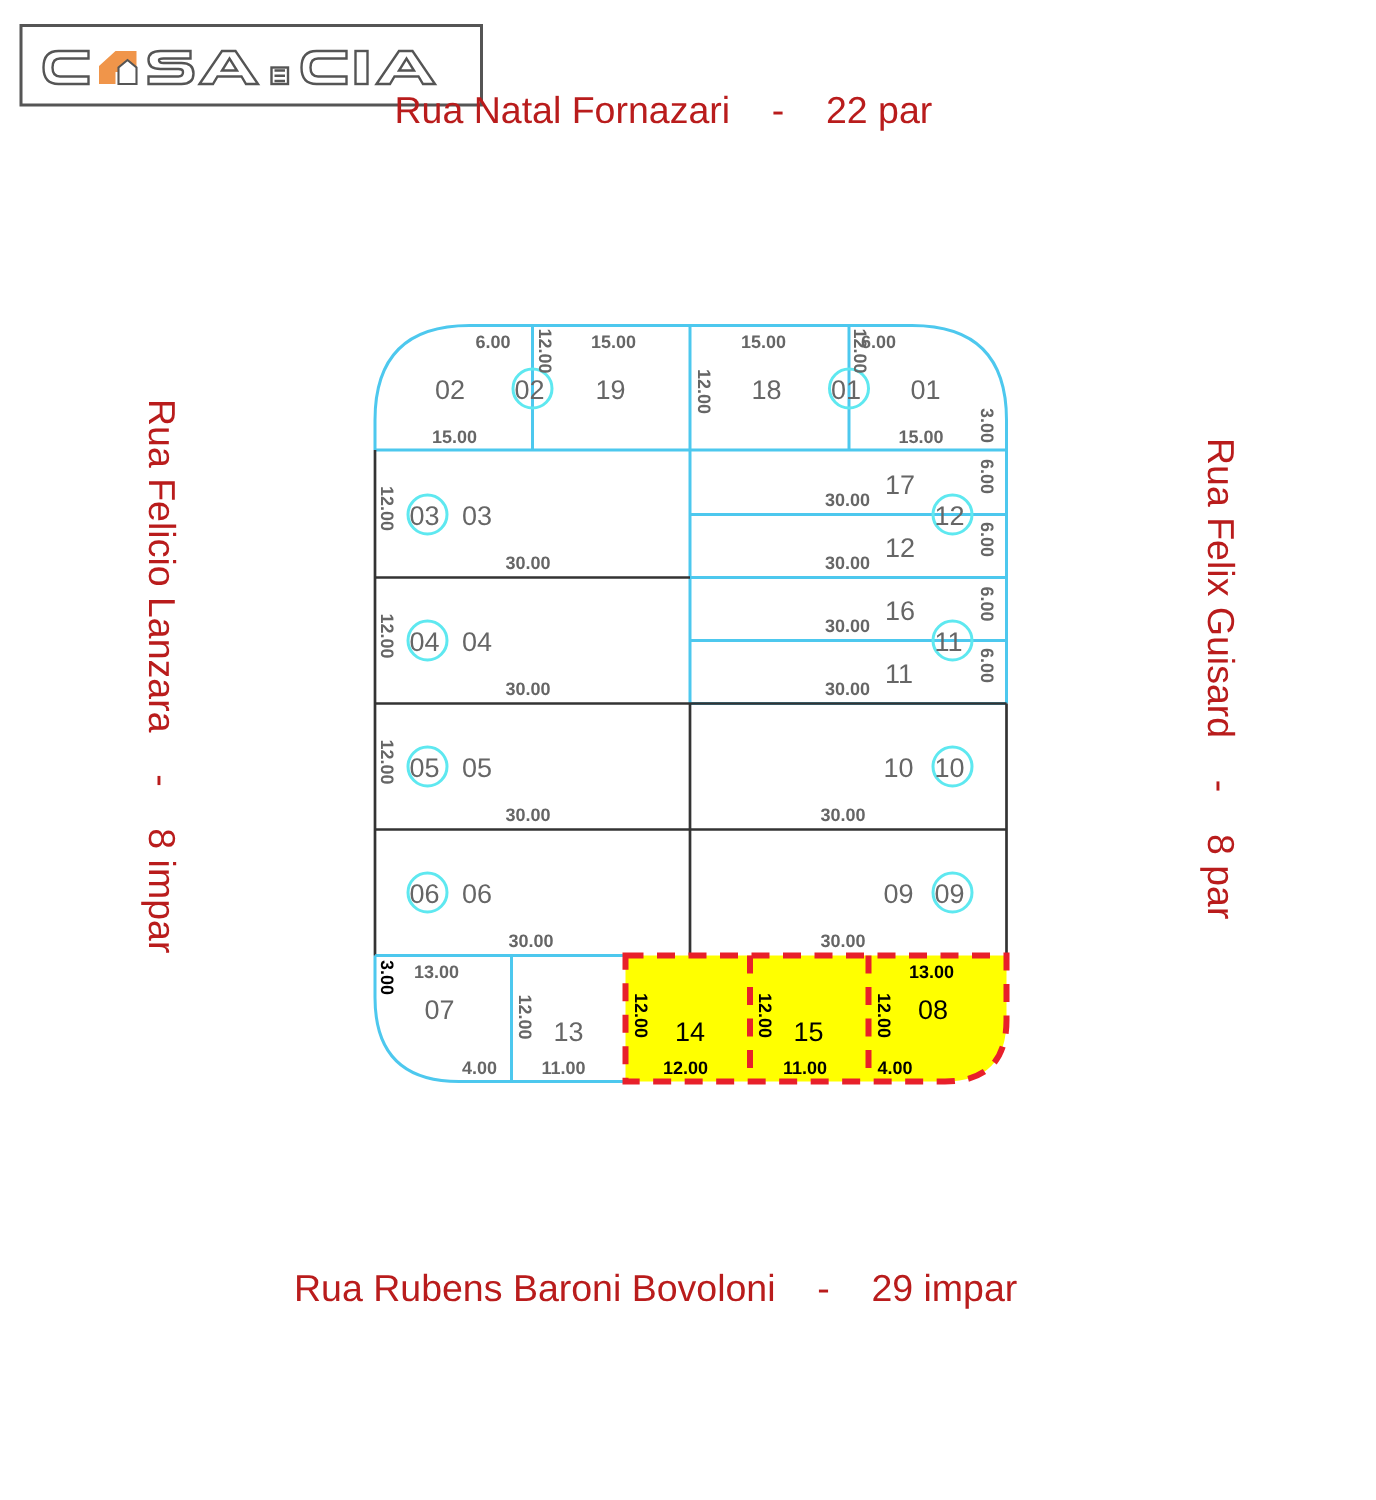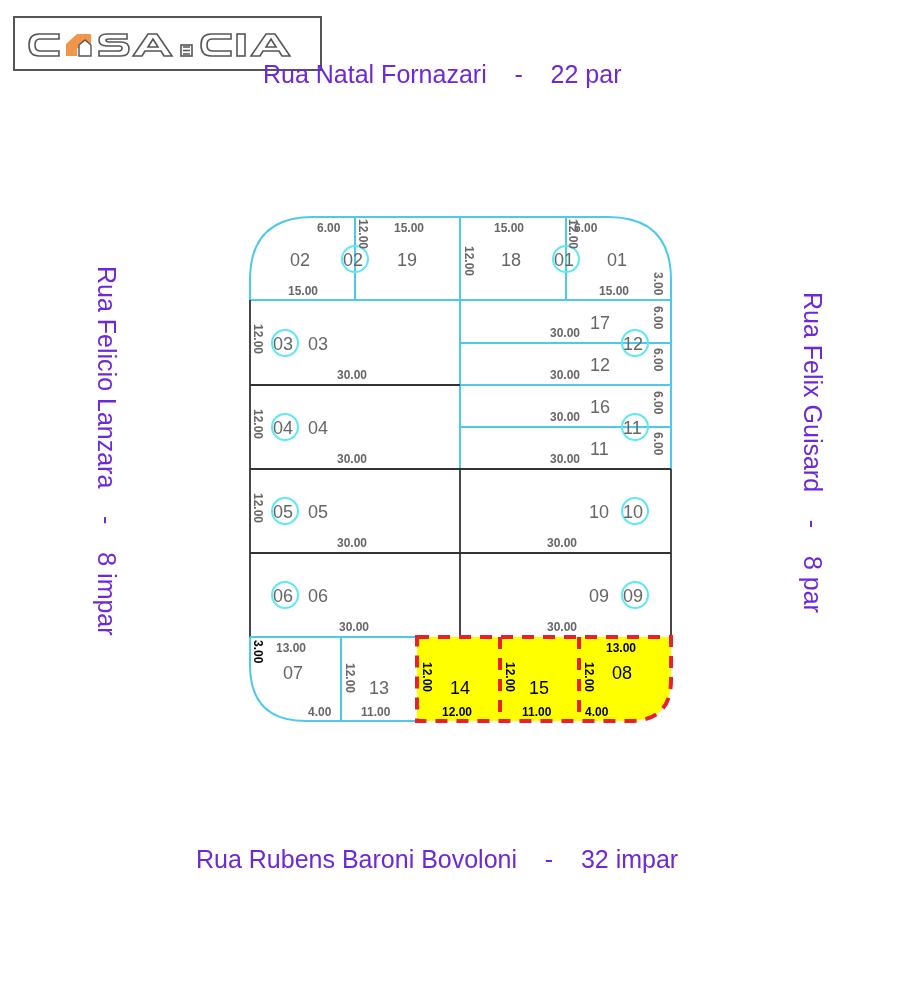--- a/index.html
+++ b/index.html
@@ -1,19 +1,19 @@
 <!DOCTYPE html>
 <html><head>
 <meta charset="utf-8">
 <style>
   html, body { margin:0; padding:0; background:#ffffff; }
   body { width:917px; height:1000px; position:relative; overflow:hidden; font-family:"Liberation Sans", sans-serif; }
   .logo { position:absolute; left:13px; top:16px; width:309px; height:55px; border:2px solid #555; box-sizing:border-box; background:#fff; }
   .logo svg { position:absolute; left:0; top:0; }
-  .street { position:absolute; color:#6d28d9; font-size:25px; white-space:pre; }
+  .street { position:absolute; color:#b91c1c; font-size:25px; white-space:pre; }
   .street.top { left:263px; top:60px; }
   .street.bottom { left:196px; top:845px; }
   .street.left { left:92px; top:266px; writing-mode:vertical-rl; }
   .street.right { left:798px; top:292px; writing-mode:vertical-rl; }
   #map { position:absolute; left:0; top:0; }
   .t { font-family:"Liberation Sans", sans-serif; fill:#666; }
 </style>
 </head>
 <body>
 
@@ -36,21 +36,21 @@
 
       <path d="M236 38 L251 16 H260 L275 38 H267 L264 33 H248 L245 38 Z M251 29 H261 L256 21 Z"></path>
     </g>
 
     <path d="M51 38 V26 L62 16 H76 L76 38 H66 V30 H62 V38 Z" fill="#f0954a"></path>
     <path d="M64 38 L64 27 L70 22 L76 27 L76 38 Z" fill="#fff" stroke="#555" stroke-width="1.4"></path>
   </svg>
 </div>
 
 <div class="street top">Rua Natal Fornazari    -    22 par</div>
-<div class="street bottom">Rua Rubens Baroni Bovoloni    -    32 impar</div>
+<div class="street bottom">Rua Rubens Baroni Bovoloni    -    29 impar</div>
 <div class="street left">Rua Felicio Lanzara    -    8 impar</div>
 <div class="street right">Rua Felix Guisard    -    8 par</div>
 
 <svg id="map" width="917" height="1000" viewBox="0 0 917 1000">
 
   <path d="M417 637 H671 V680 Q671 721 630 721 H417 Z" fill="#ffff00"></path>
 
   <g fill="none" stroke="#4dc8ee" stroke-width="2">
     <path d="M250 300 V280 Q250 217 313 217 H608 Q671 217 671 280 V300"></path>
     <path d="M250 637 V665 Q250 721 306 721 H417"></path>

